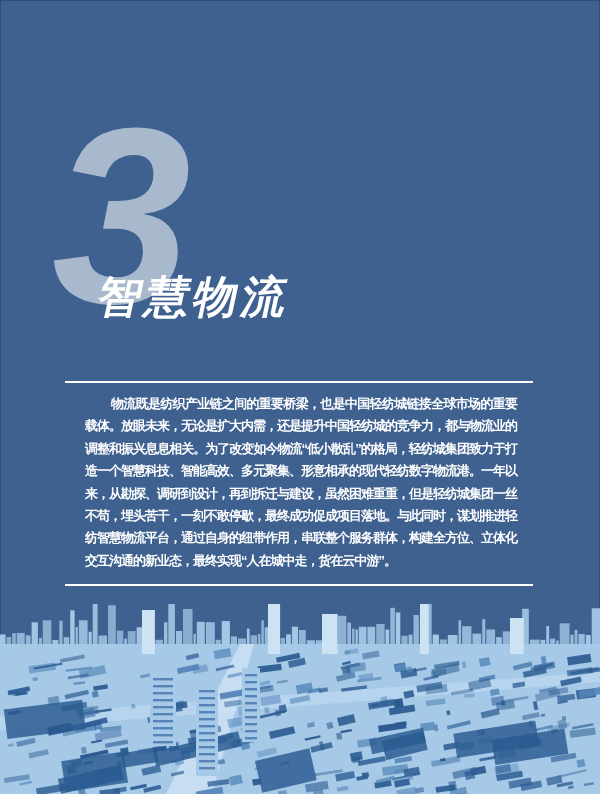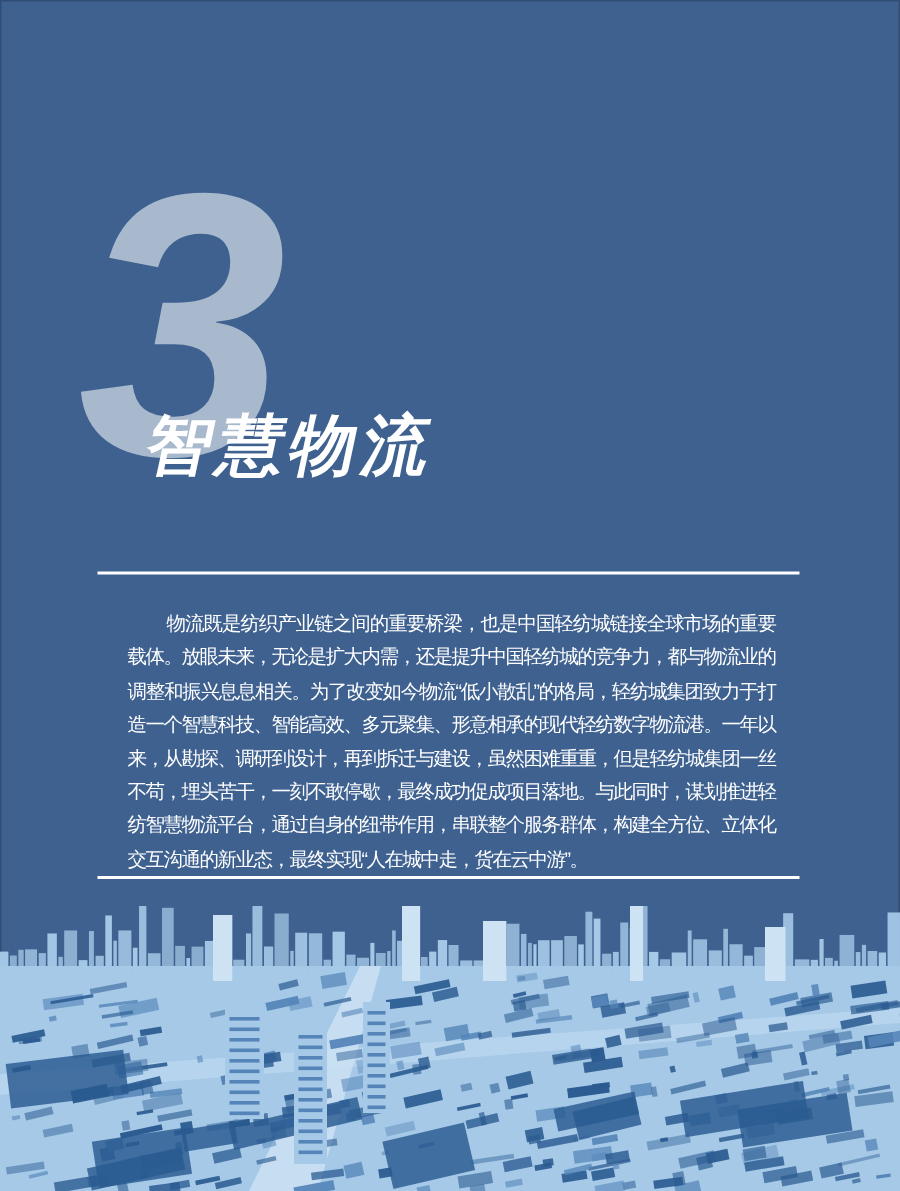--- a/index.html
+++ b/index.html
@@ -48,25 +48,25 @@
   .rule{
     position:absolute;
     left:65px;
     width:468px;height:2px;
     background:var(--text);
   }
   .rule-top{top:381px;}
   .rule-bottom{top:584px;}
   .body-paragraph{
     position:absolute;
-    left:85px;top:392px;
+    left:85px;top:380px;
     width:432px;
     color:var(--text);
     font-size:13px;
-    font-weight:normal;
+    font-weight:bold;
     line-height:22.4px;
     letter-spacing:-1px;
     text-align:justify;
     text-indent:2em;
     text-justify:inter-character;
   }
   .cityscape{
     position:absolute;
     left:0;bottom:0;
     width:600px;height:190px;

